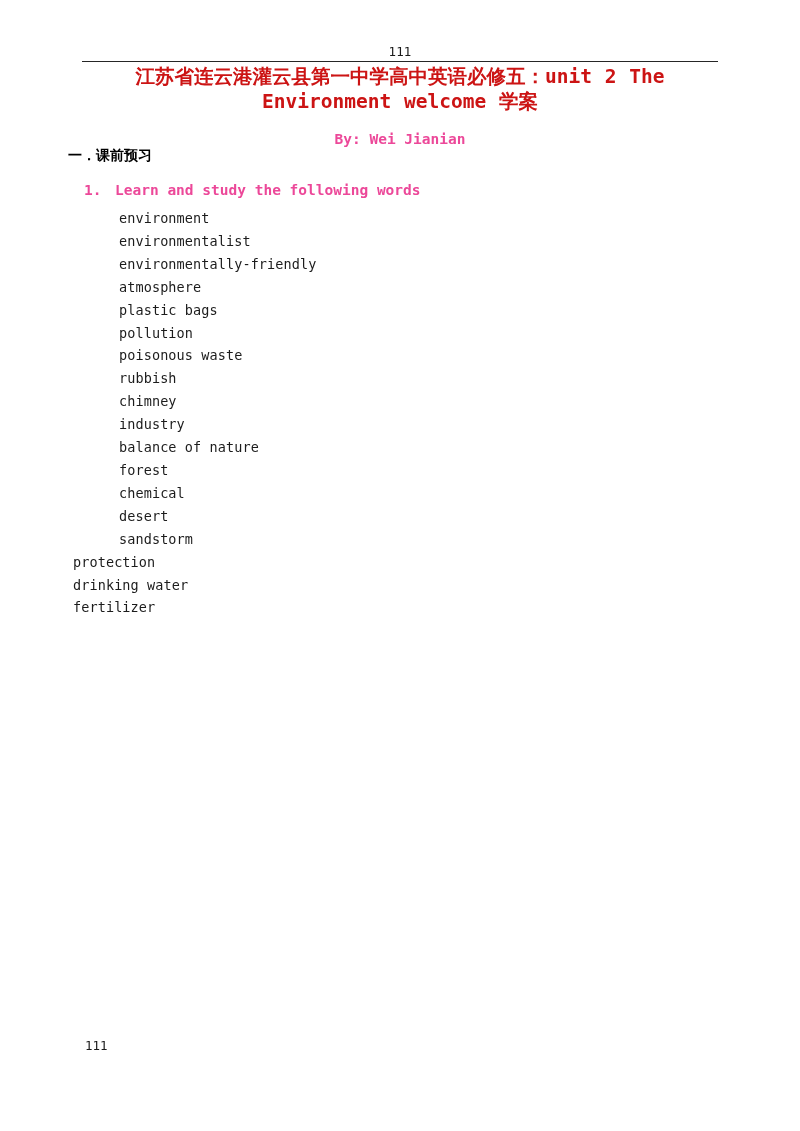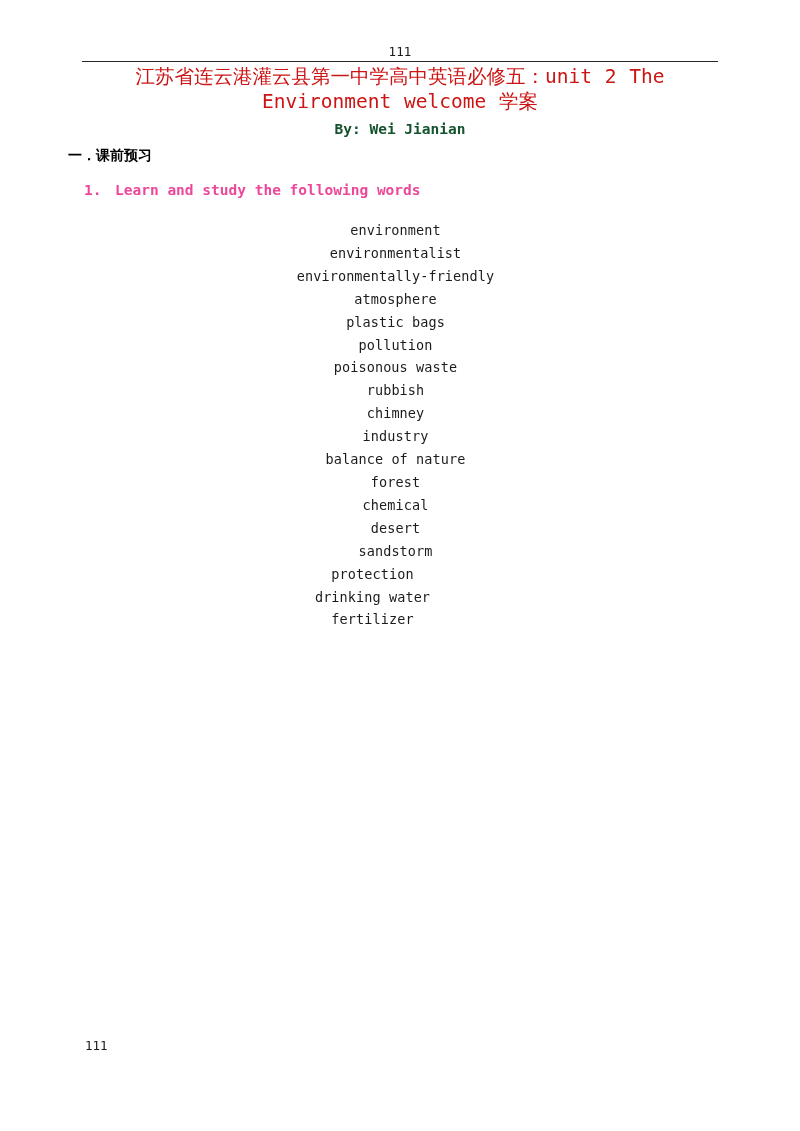--- a/index.html
+++ b/index.html
@@ -51,31 +51,31 @@
     position: absolute;
     left: 82px;
     top: 64px;
     width: 636px;
     text-align: center;
   }
   .doc-title {
     font-family: "DejaVu Sans Mono", monospace;
     font-size: 19.5px;
     line-height: 25px;
-    font-weight: normal;
+    font-weight: bold;
     color: #cc1414;
     letter-spacing: 0px;
     word-spacing: 1px;
   }
   .doc-byline {
-    margin-top: 6px;
+    margin-top: 16px;
     font-family: "DejaVu Sans Mono", monospace;
     font-size: 14.5px;
     line-height: 19px;
-    color: #14532d;
+    color: #ec4899;
     font-weight: bold;
   }
 
   
   .section-heading {
     position: absolute;
     left: 68px;
     top: 145px;
     font-family: "DejaVu Sans Mono", monospace;
     font-size: 14px;
@@ -103,23 +103,22 @@
   .task-text {
     display: inline-block;
   }
 
   .word-list {
     position: absolute;
     left: 0;
     top: 203px;
     width: 644px;
     list-style: none;
-    margin: 16px;
+    margin: 4px;
     padding: 0;
-    text-align: center;
   }
   .word-item {
     font-family: "DejaVu Sans Mono", monospace;
     font-size: 13.5px;
     line-height: 22.9px;
     color: #1c1c1c;
     padding-left: 115px;
     white-space: nowrap;
     letter-spacing: 0.1px;
   }

